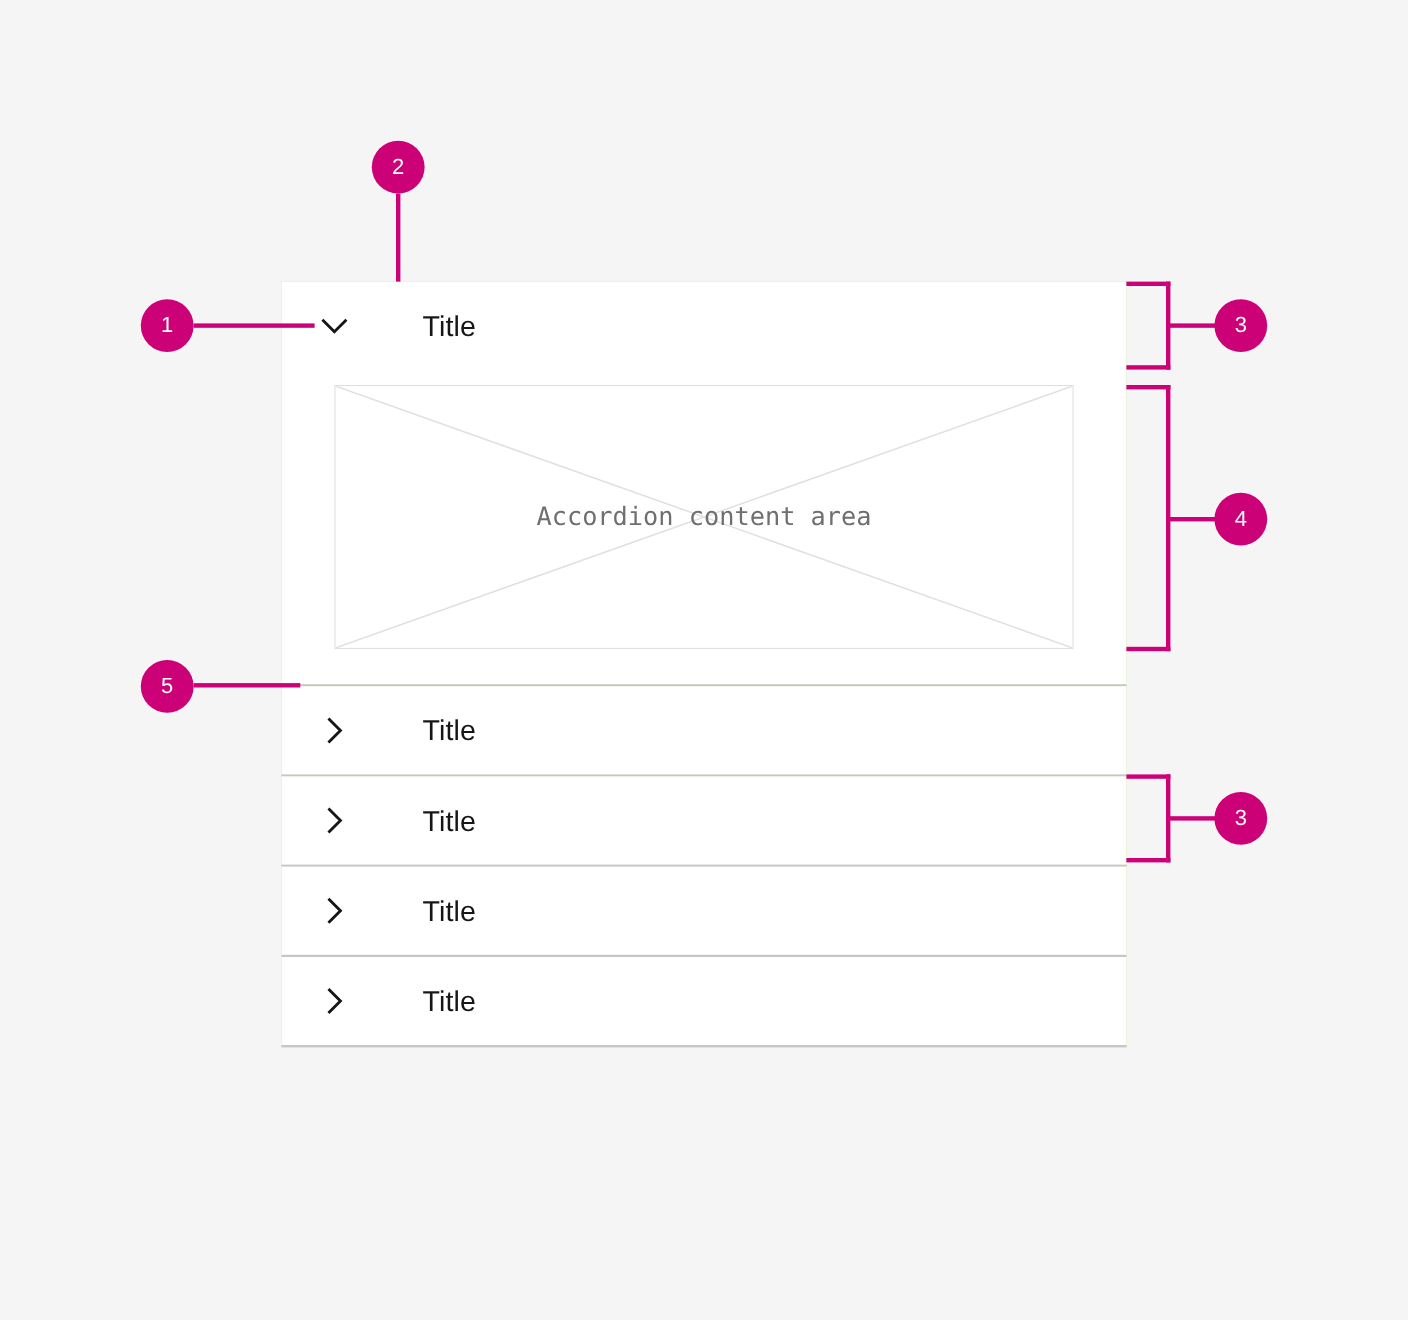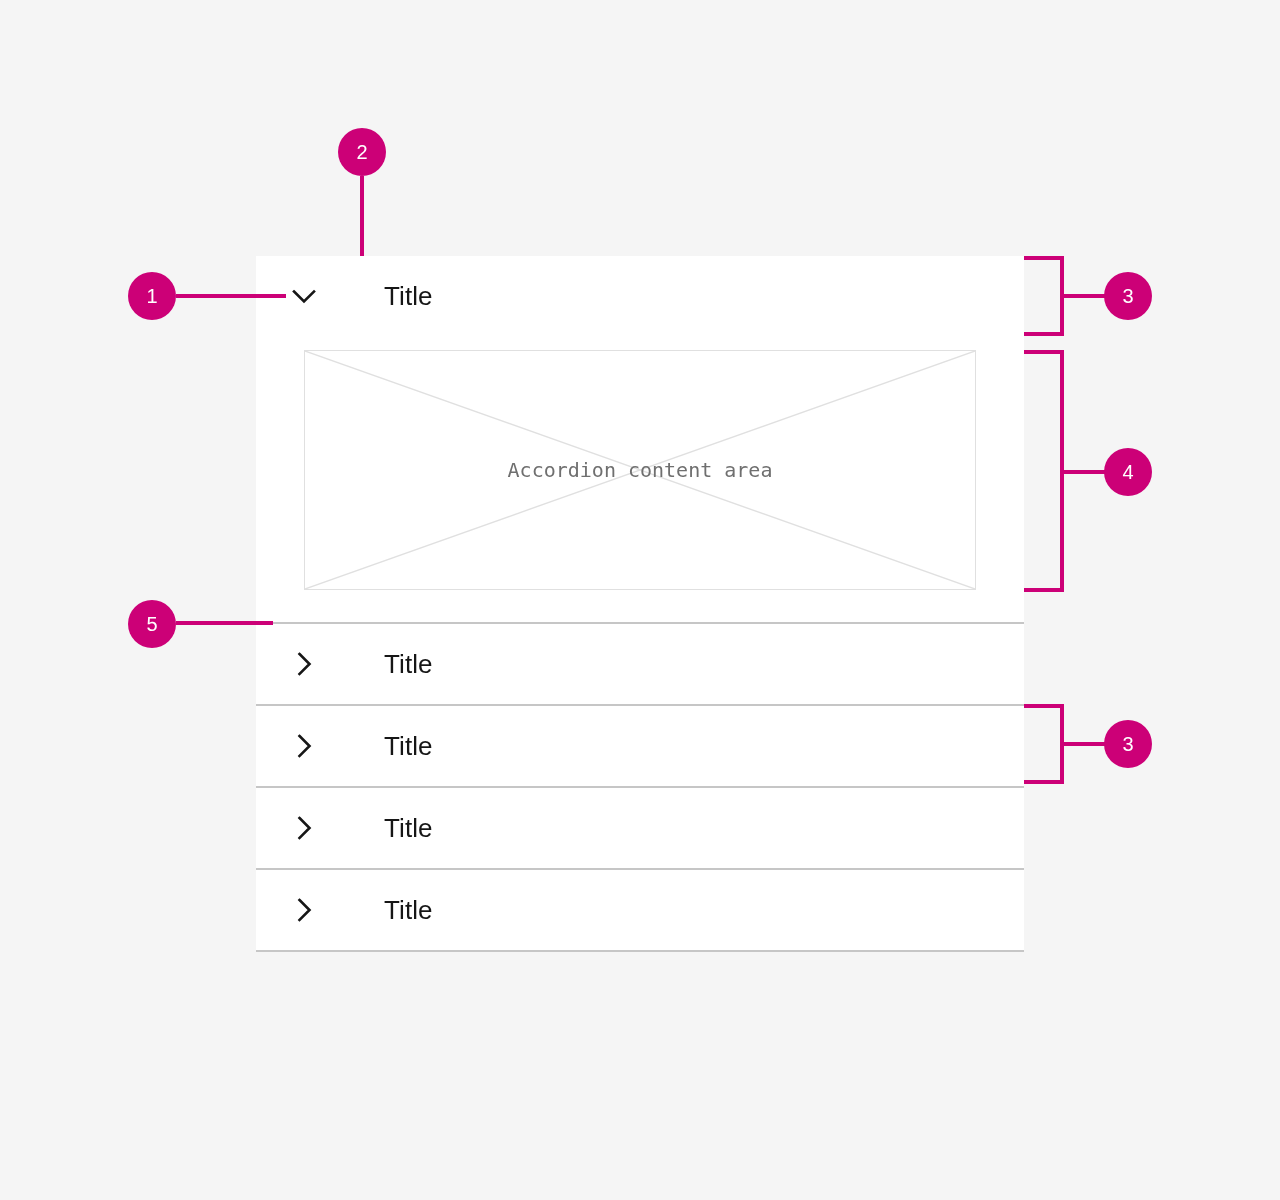--- a/index.html
+++ b/index.html
@@ -82,21 +82,21 @@
     height: 100%;
     display: block;
   }
   .placeholder-label {
     position: absolute;
     inset: 0;
     display: flex;
     align-items: center;
     justify-content: center;
     font-family: "DejaVu Sans Mono", "Liberation Mono", monospace;
-    font-size: 20px;
+    font-size: 23px;
     color: #6f6f6f;
     letter-spacing: 0px;
     white-space: nowrap;
   }
 
   
   .marker {
     position: absolute;
     width: 48px;
     height: 48px;

